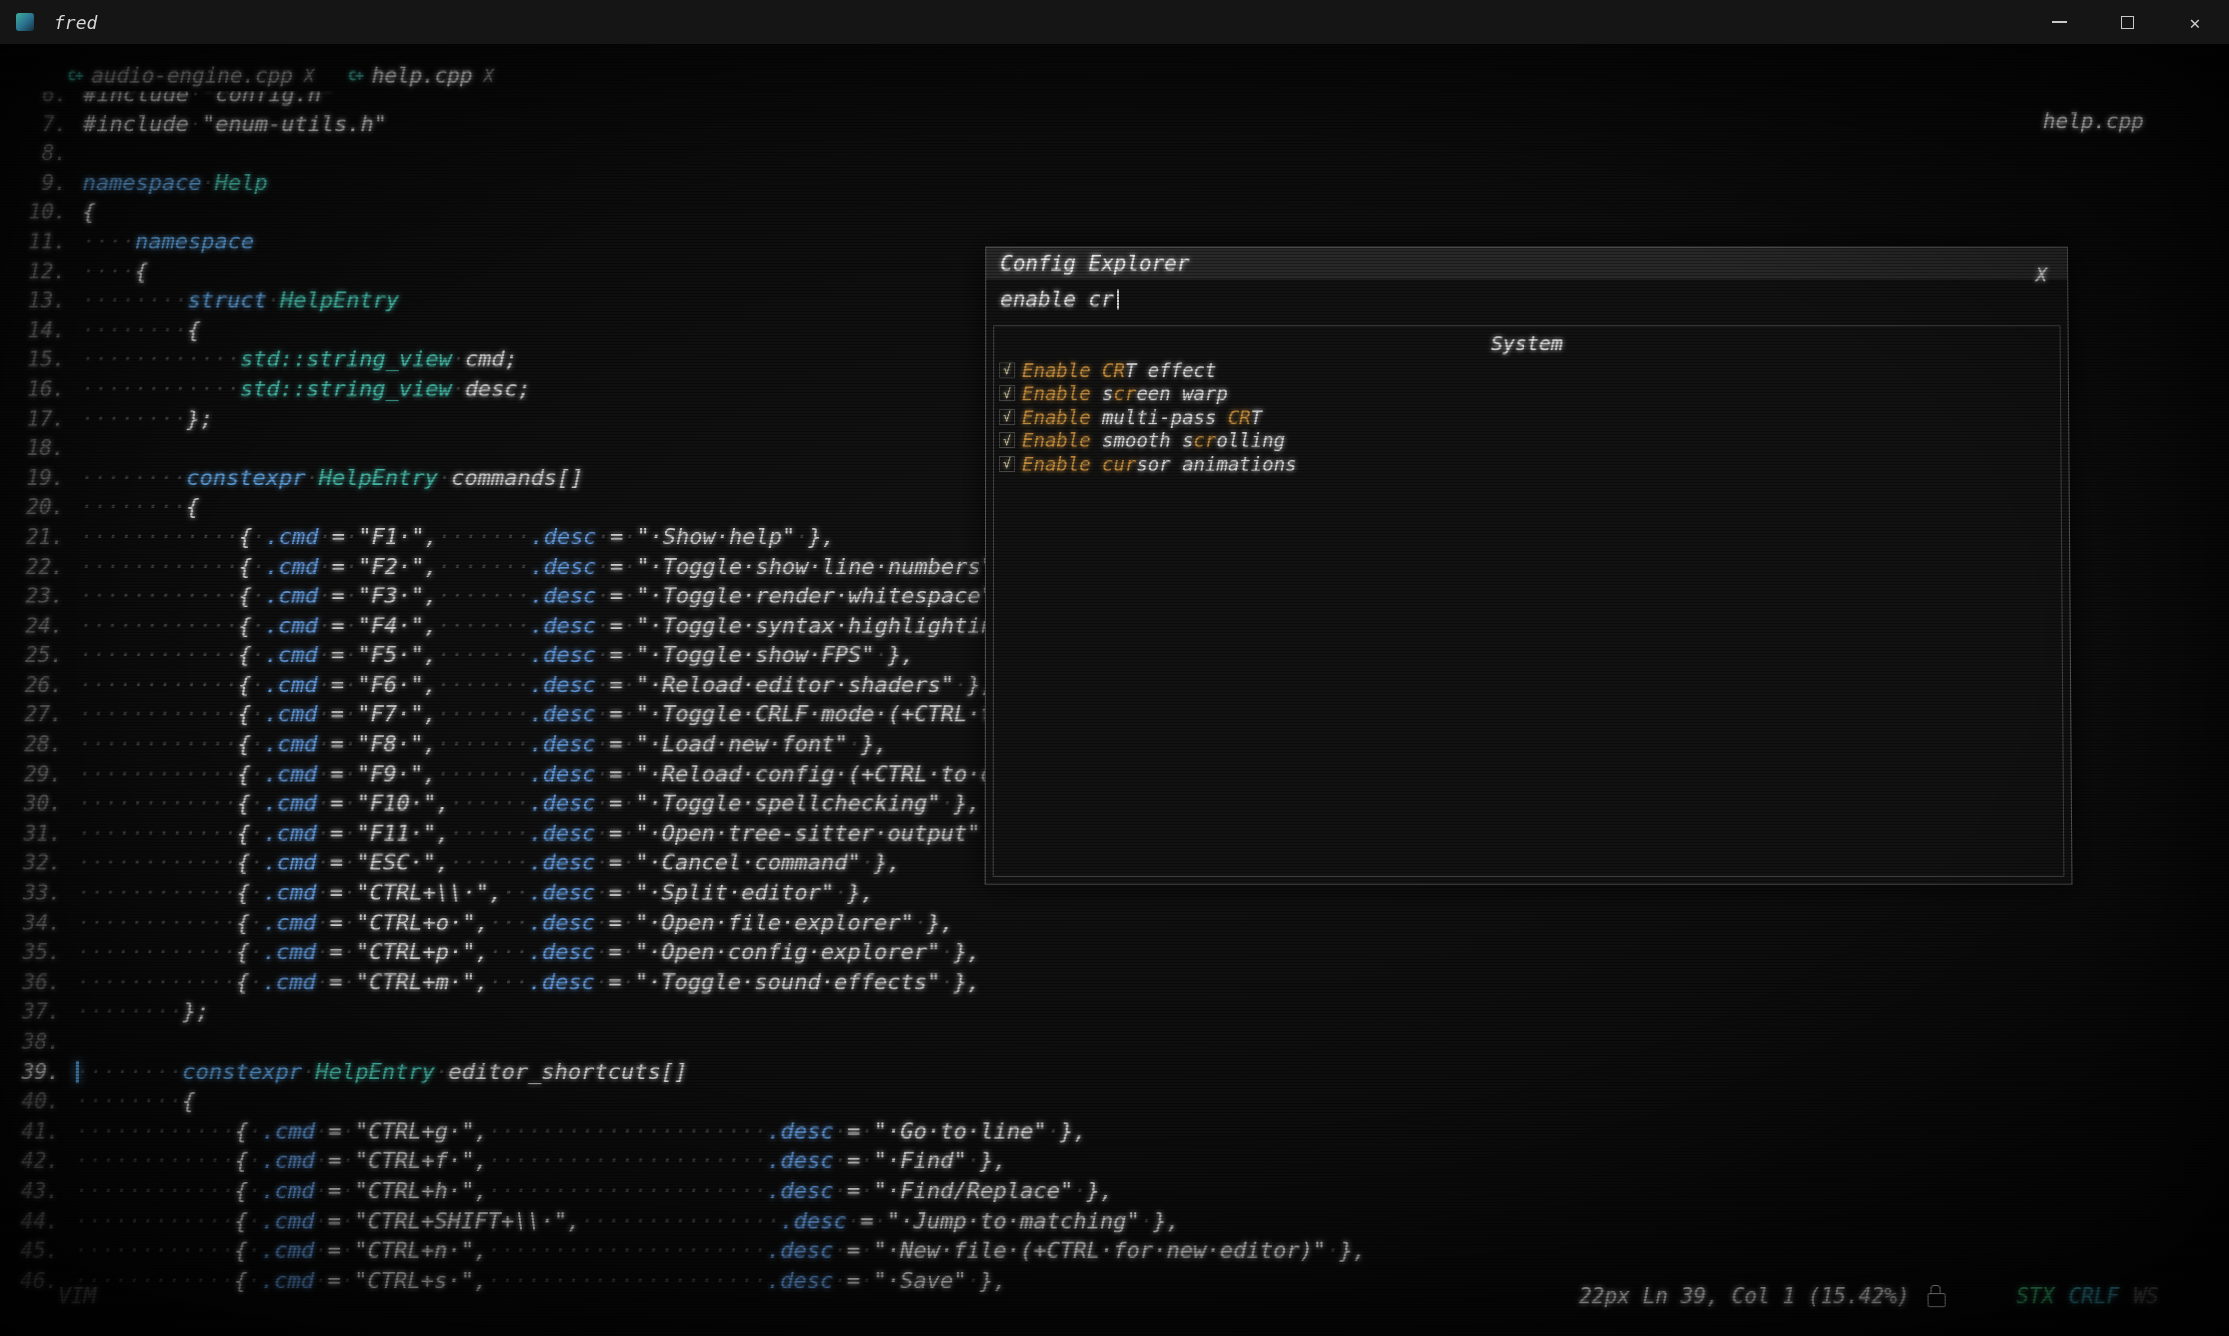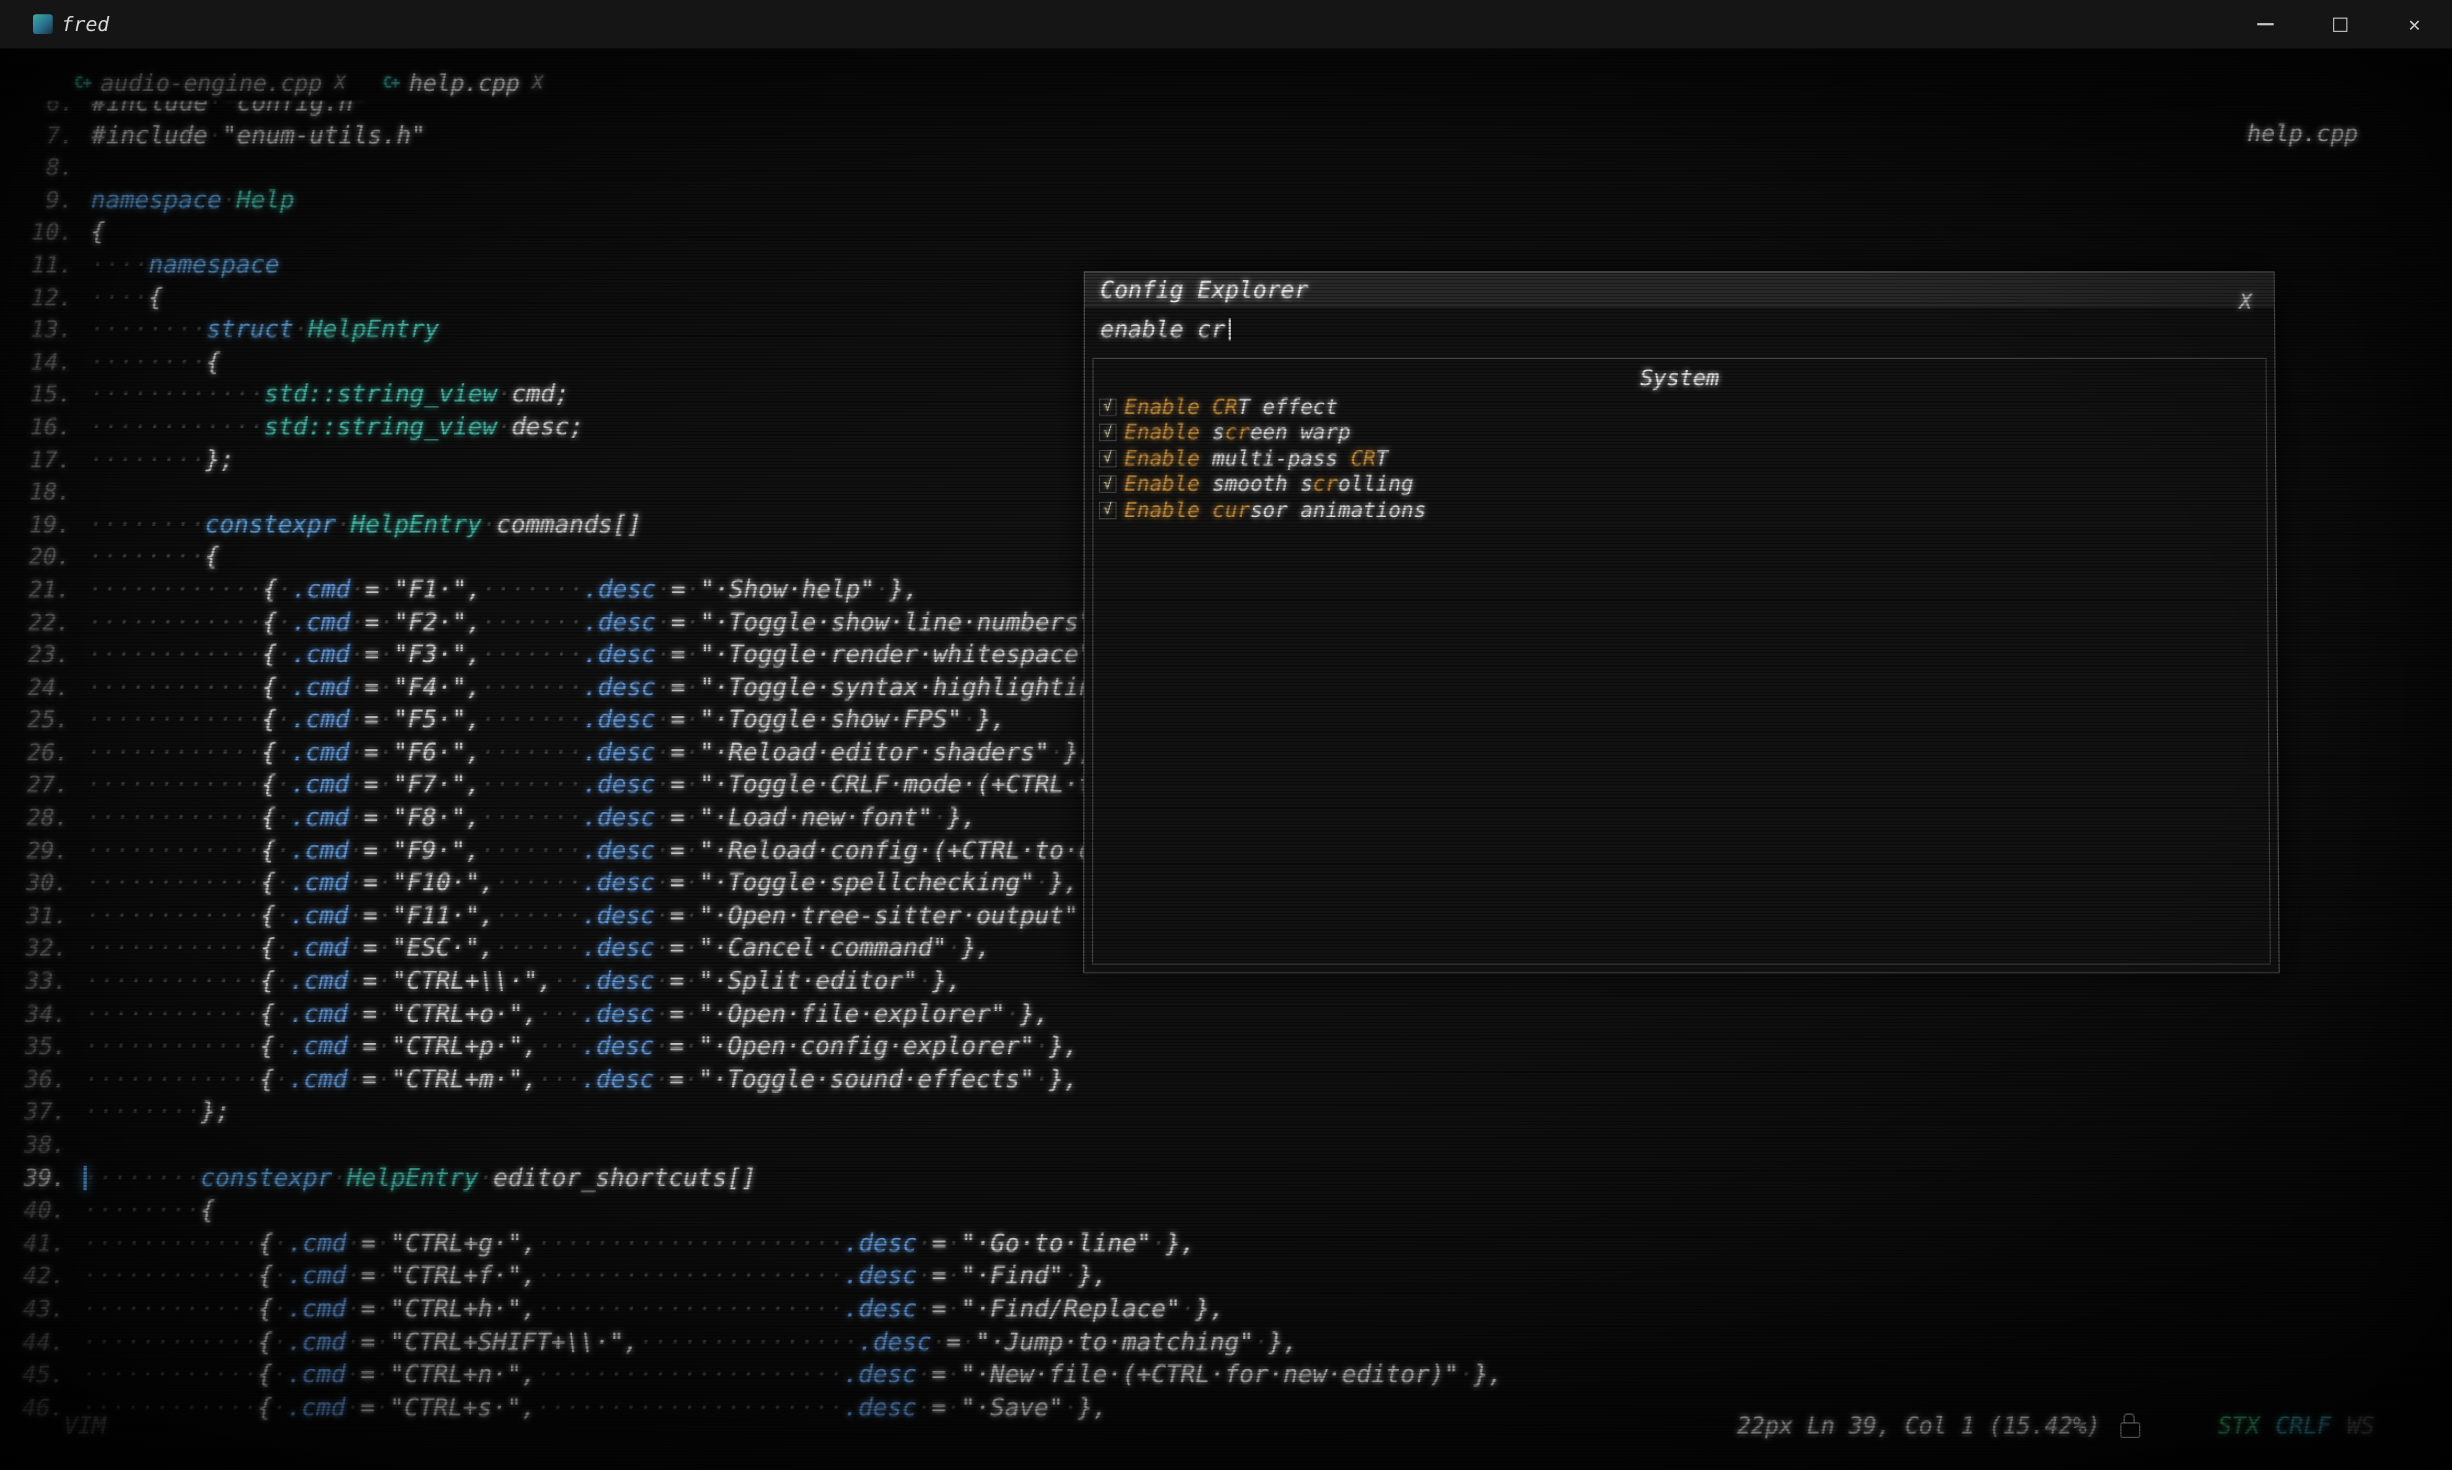--- a/index.html
+++ b/index.html
@@ -3,21 +3,21 @@
 <meta charset="utf-8">
 <style>
   html,body{margin:0;padding:0;}
   body{
     width:2229px;height:1336px;overflow:hidden;background:#000;
     font-family:"DejaVu Sans Mono",monospace;font-style:italic;
   }
   
   .titlebar{
     position:absolute;top:0;left:0;right:0;height:44px;background:#151515;
-    display:flex;align-items:center;padding-left:30px;gap:8px;z-index:100;
+    display:flex;align-items:center;padding-left:16px;gap:20px;z-index:100;
   }
   .app-icon{width:18px;height:18px;border-radius:3px;
     background:linear-gradient(135deg,#3fae9e 0%,#2a6f8f 55%,#15303c 100%);}
   .app-title{color:#d6d6d6;font-size:18px;}
   .win-controls{margin-left:auto;display:flex;height:100%;}
   .wc{width:68px;height:100%;display:flex;align-items:center;justify-content:center;cursor:default;}
   .glyph-min{width:15px;height:2px;background:#c9c9c9;}
   .glyph-max{width:13px;height:13px;border:1.5px solid #c9c9c9;box-sizing:border-box;}
   .glyph-close{color:#c9c9c9;font-size:18px;font-style:normal;}
   

